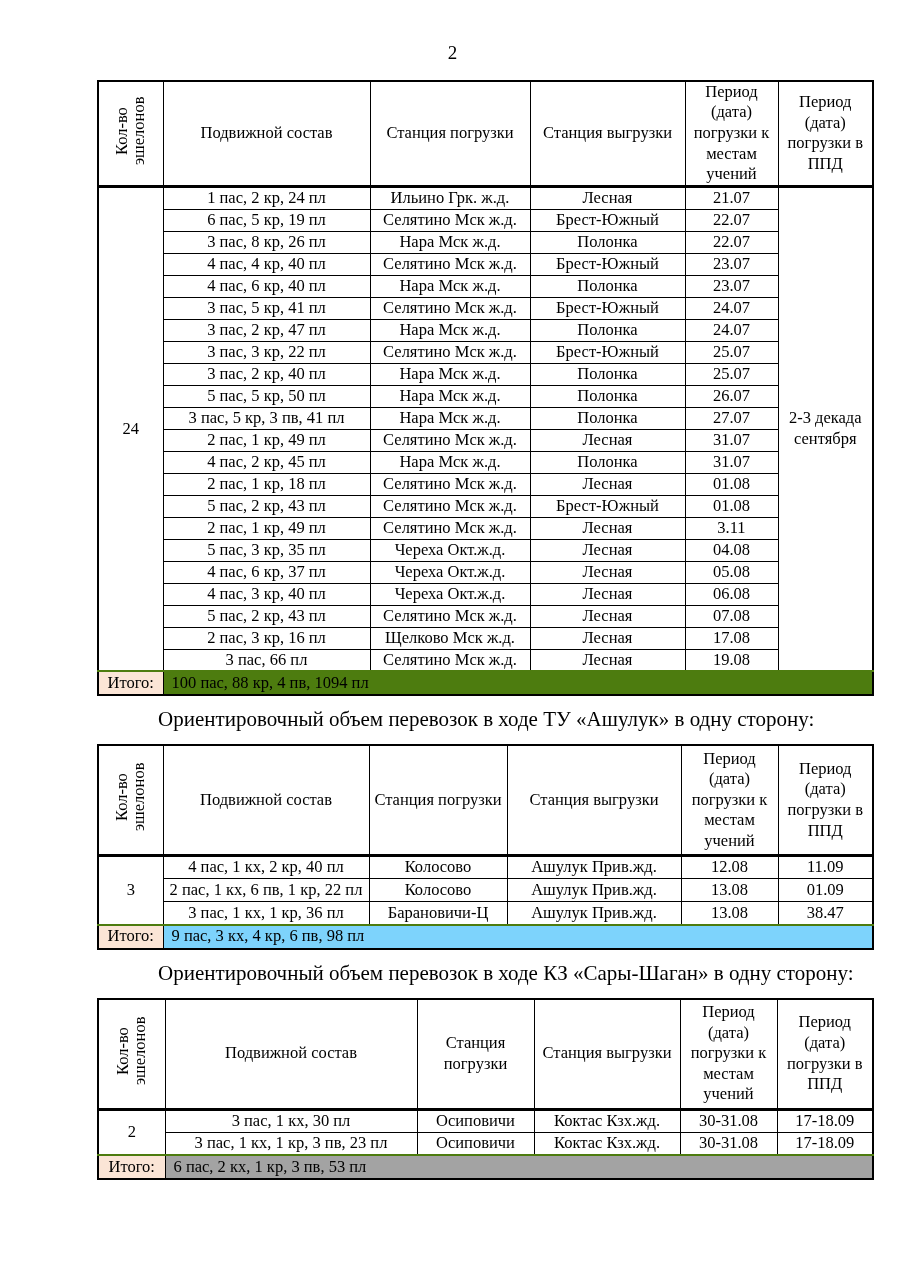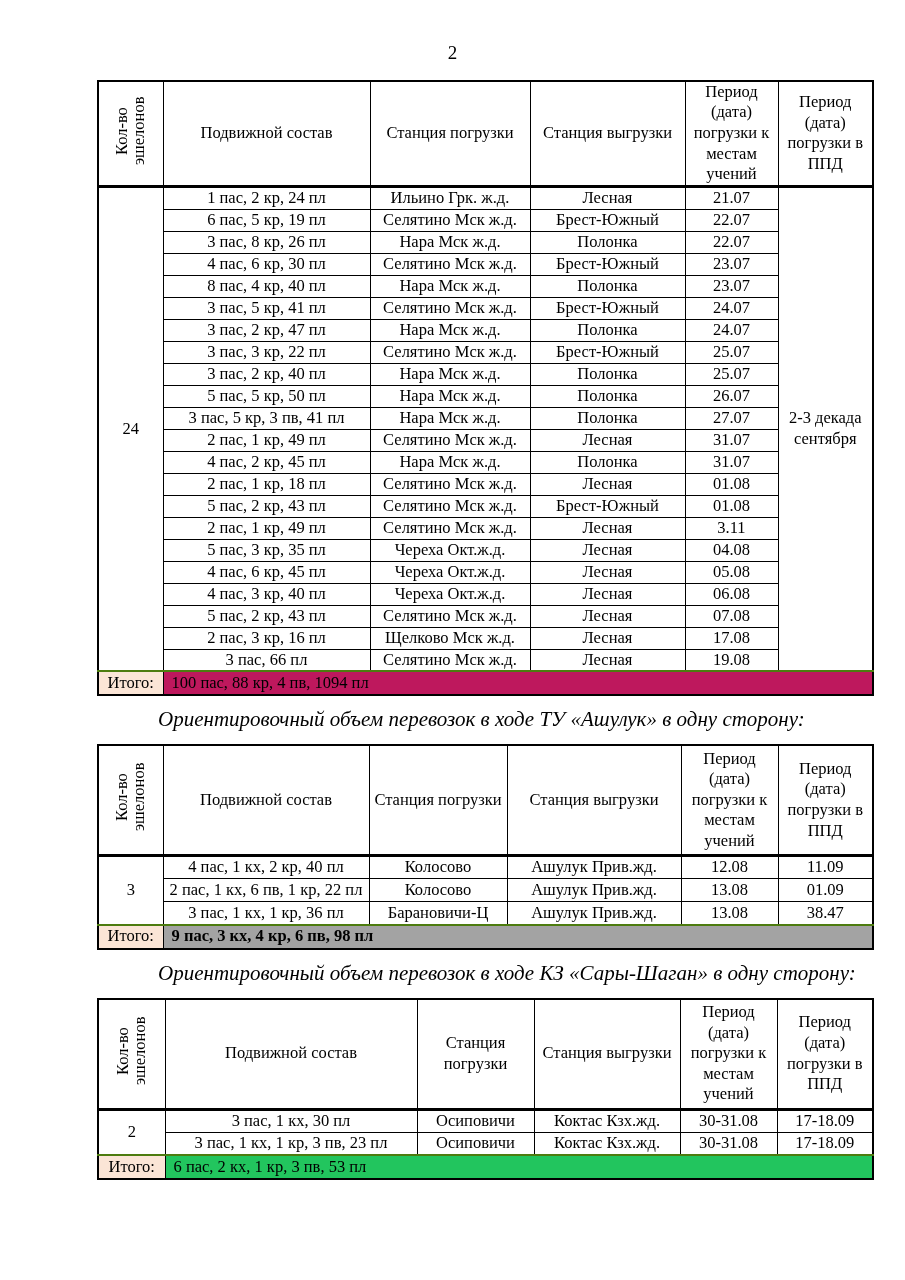--- a/index.html
+++ b/index.html
@@ -36,21 +36,21 @@
   }
   .t1 tbody tr{height:22px;}
   .t2 tbody tr,.t3 tbody tr{height:23px;}
   .qty-cell{font-size:17px;}
   .ppd-cell{line-height:1.3;}
   .totals-row td{border-top:2px solid #4d7c0f;height:22px;}
   .totals-value{text-align:left !important;padding-left:8px !important;}
   .body-paragraph{
     margin:10px 45px 10px 100px;
     font-size:21px;line-height:1.33;
-    text-align:justify;text-indent:58px;font-style:italic;
+    text-align:justify;text-indent:58px;
   }
 </style>
 </head>
 <body>
 
 <div class="page-number">2</div>
 
 <table class="doc-table t1">
   <colgroup>
     <col style="width:65px">
@@ -85,27 +85,27 @@
         <td>Брест-Южный</td>
         <td>22.07</td>
       </tr>
       <tr>
         <td>3 пас, 8 кр, 26 пл</td>
         <td>Нара Мск ж.д.</td>
         <td>Полонка</td>
         <td>22.07</td>
       </tr>
       <tr>
-        <td>4 пас, 6 кр, 30 пл</td>
+        <td>4 пас, 4 кр, 40 пл</td>
         <td>Селятино Мск ж.д.</td>
         <td>Брест-Южный</td>
         <td>23.07</td>
       </tr>
       <tr>
-        <td>8 пас, 4 кр, 40 пл</td>
+        <td>4 пас, 6 кр, 40 пл</td>
         <td>Нара Мск ж.д.</td>
         <td>Полонка</td>
         <td>23.07</td>
       </tr>
       <tr>
         <td>3 пас, 5 кр, 41 пл</td>
         <td>Селятино Мск ж.д.</td>
         <td>Брест-Южный</td>
         <td>24.07</td>
       </tr>
@@ -169,21 +169,21 @@
         <td>Лесная</td>
         <td>3.11</td>
       </tr>
       <tr>
         <td>5 пас, 3 кр, 35 пл</td>
         <td>Череха Окт.ж.д.</td>
         <td>Лесная</td>
         <td>04.08</td>
       </tr>
       <tr>
-        <td>4 пас, 6 кр, 45 пл</td>
+        <td>4 пас, 6 кр, 37 пл</td>
         <td>Череха Окт.ж.д.</td>
         <td>Лесная</td>
         <td>05.08</td>
       </tr>
       <tr>
         <td>4 пас, 3 кр, 40 пл</td>
         <td>Череха Окт.ж.д.</td>
         <td>Лесная</td>
         <td>06.08</td>
       </tr>
@@ -200,21 +200,21 @@
         <td>17.08</td>
       </tr>
       <tr>
         <td>3 пас, 66 пл</td>
         <td>Селятино Мск ж.д.</td>
         <td>Лесная</td>
         <td>19.08</td>
       </tr>
       <tr class="totals-row">
         <td style="background: rgb(251, 229, 214);">Итого:</td>
-        <td class="totals-value" colspan="5" style="background: #be185d;">100 пас, 88 кр, 4 пв, 1094 пл</td>
+        <td class="totals-value" colspan="5" style="background: #4d7c0f;">100 пас, 88 кр, 4 пв, 1094 пл</td>
       </tr>
     </tbody>
 </table>
 
 <p class="body-paragraph">Ориентировочный объем перевозок в ходе ТУ «Ашулук» в одну сторону:</p>
 
 <table class="doc-table t2">
   <colgroup>
     <col style="width:65px">
       <col style="width:206px">
@@ -251,21 +251,21 @@
       </tr>
       <tr>
         <td>3 пас, 1 кх, 1 кр, 36 пл</td>
         <td>Барановичи-Ц</td>
         <td>Ашулук Прив.жд.</td>
         <td>13.08</td>
         <td>38.47</td>
       </tr>
       <tr class="totals-row">
         <td style="background: rgb(251, 229, 214);">Итого:</td>
-        <td class="totals-value" colspan="5" style="background: #a3a3a3; font-weight: bold;">9 пас, 3 кх, 4 кр, 6 пв, 98 пл</td>
+        <td class="totals-value" colspan="5" style="background: #7dd3fc;">9 пас, 3 кх, 4 кр, 6 пв, 98 пл</td>
       </tr>
     </tbody>
 </table>
 
 <p class="body-paragraph">Ориентировочный объем перевозок в ходе КЗ «Сары-Шаган» в одну сторону:</p>
 
 <table class="doc-table t3">
   <colgroup>
     <col style="width:67px">
       <col style="width:252px">
@@ -295,16 +295,16 @@
       </tr>
       <tr>
         <td>3 пас, 1 кх, 1 кр, 3 пв, 23 пл</td>
         <td>Осиповичи</td>
         <td>Коктас Кзх.жд.</td>
         <td>30-31.08</td>
         <td>17-18.09</td>
       </tr>
       <tr class="totals-row">
         <td style="background: rgb(251, 229, 214);">Итого:</td>
-        <td class="totals-value" colspan="5" style="background: #22c55e;">6 пас, 2 кх, 1 кр, 3 пв, 53 пл</td>
+        <td class="totals-value" colspan="5" style="background: #a3a3a3;">6 пас, 2 кх, 1 кр, 3 пв, 53 пл</td>
       </tr>
     </tbody>
 </table>
 
 </body></html>

